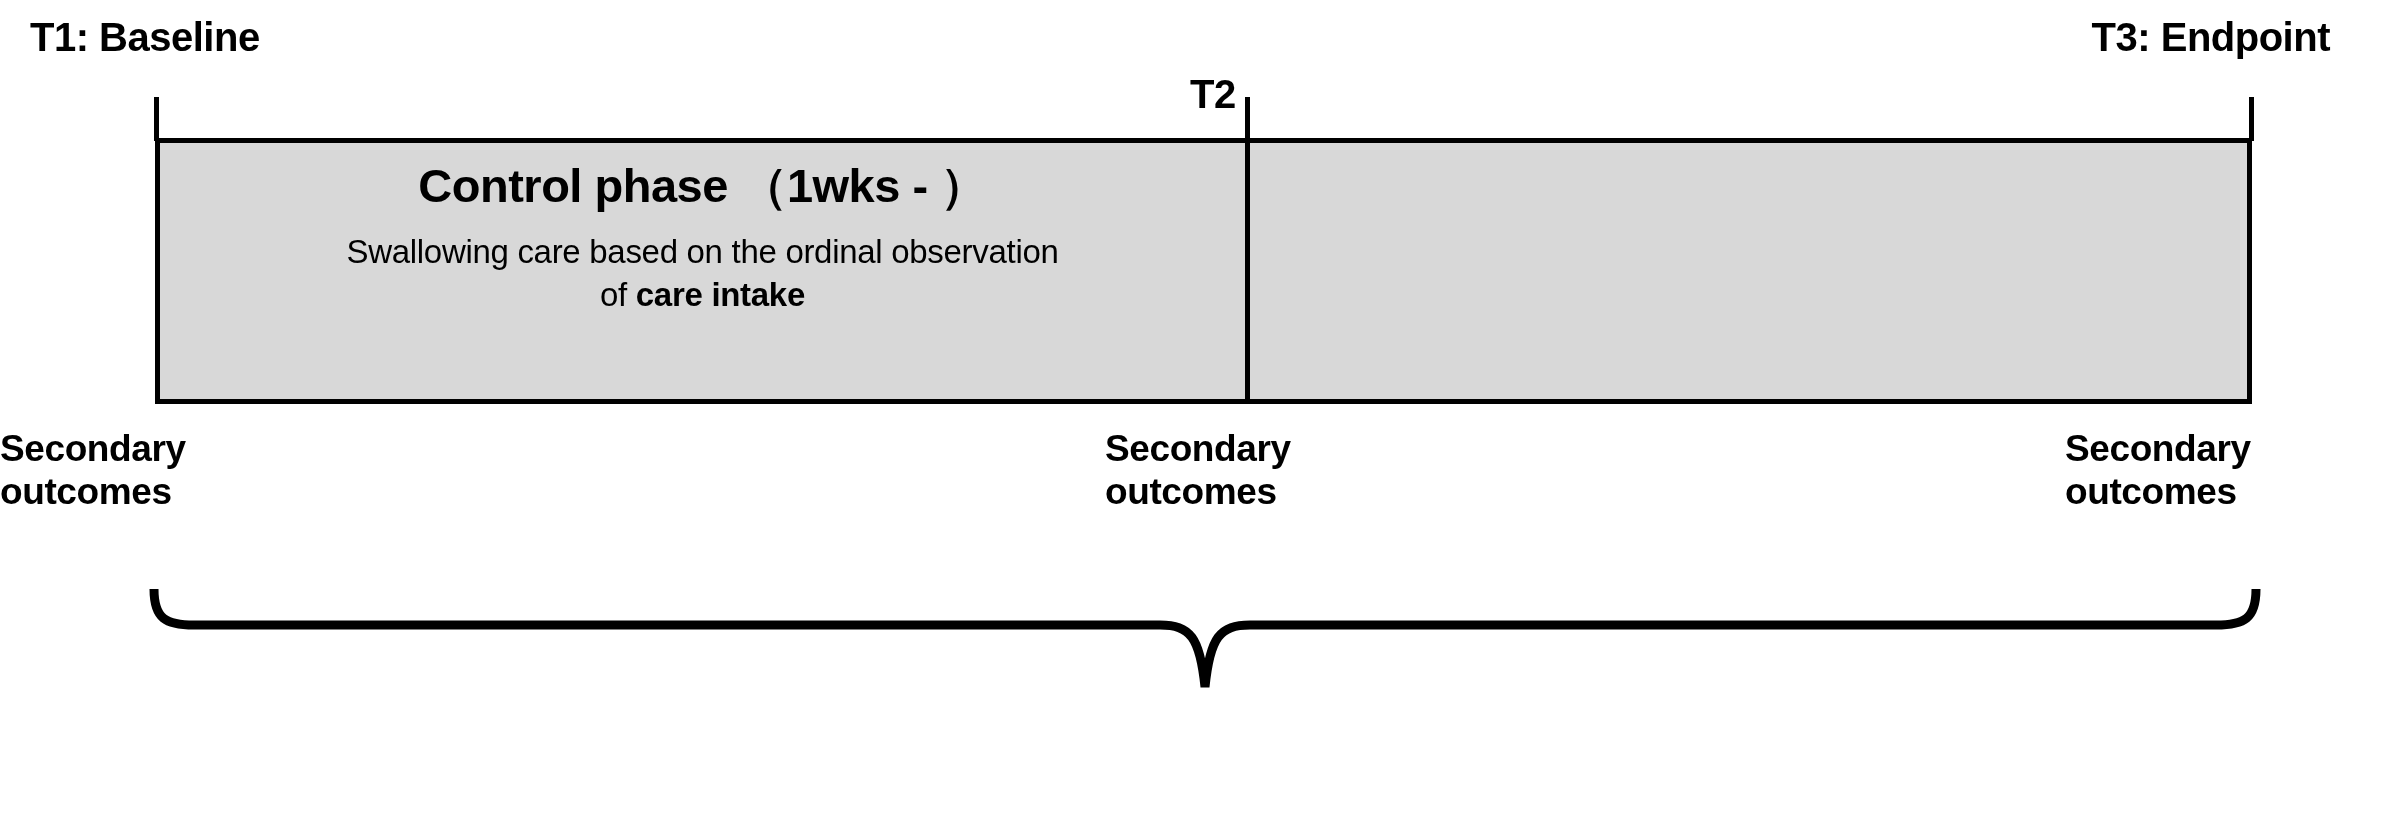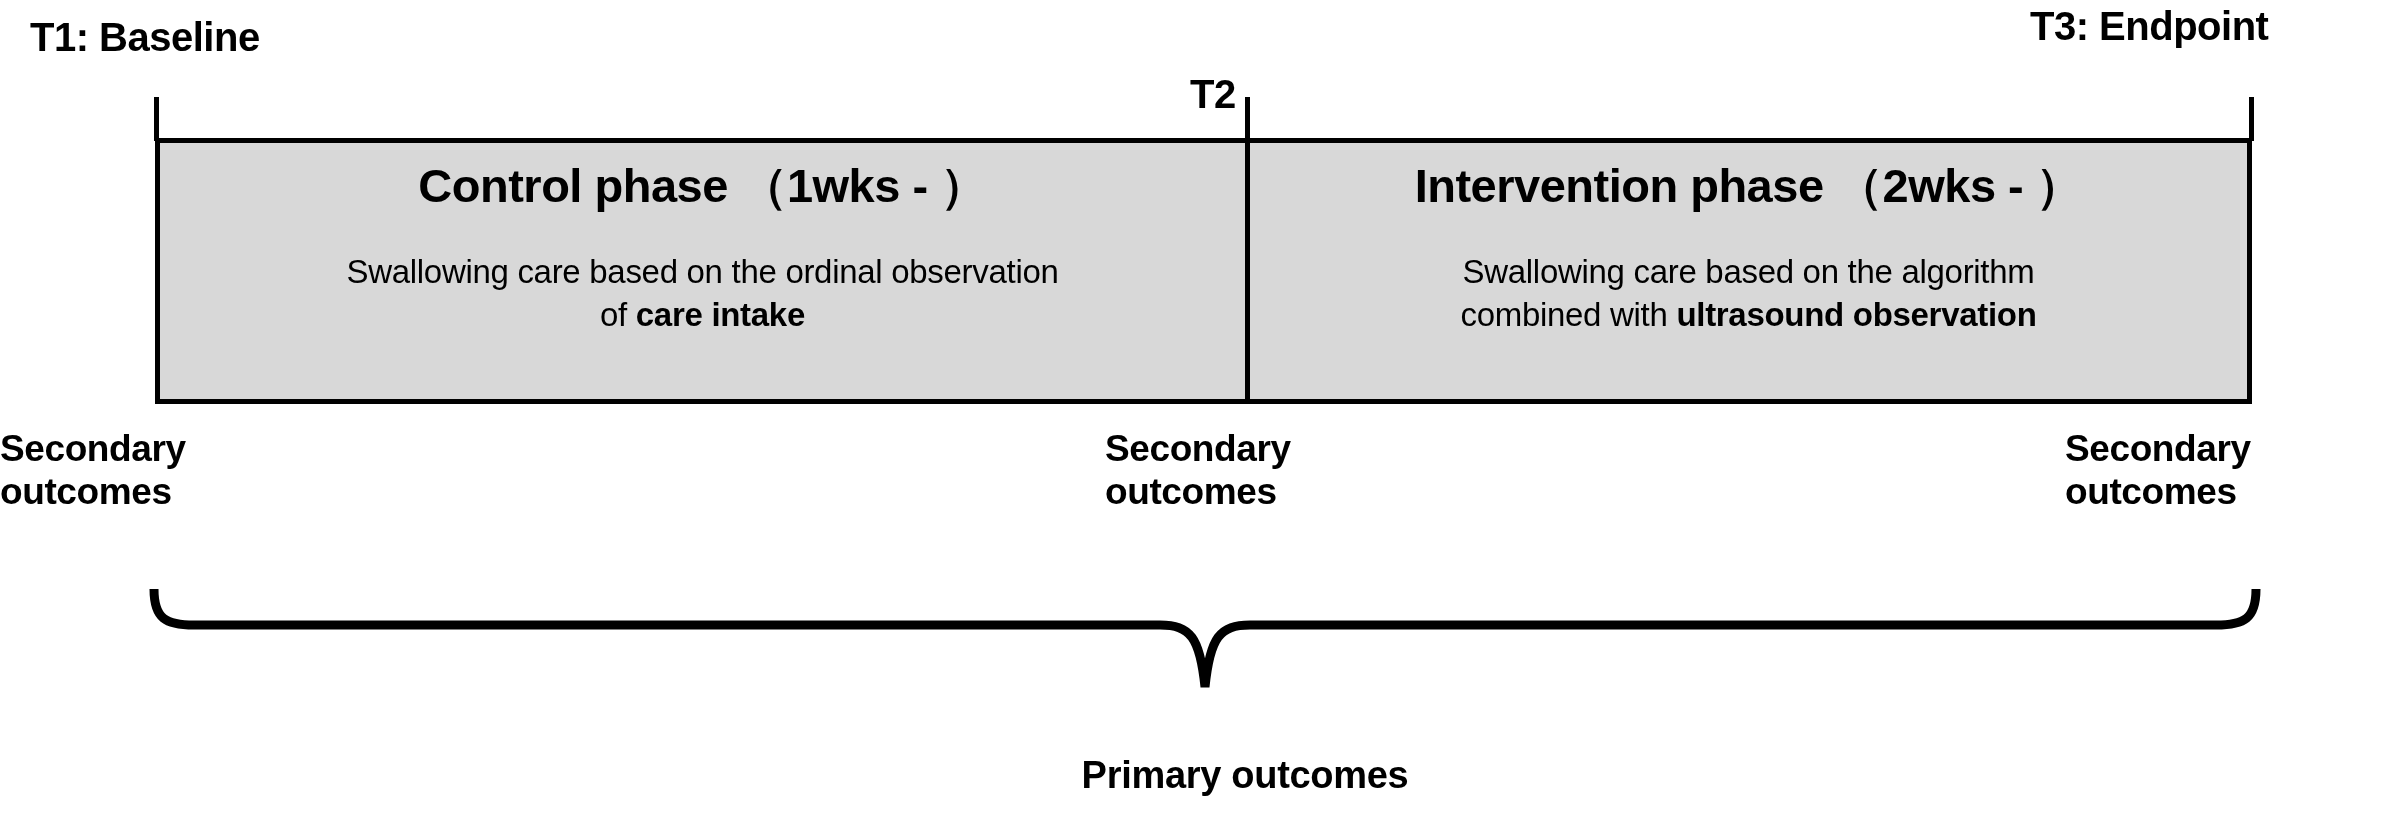--- a/index.html
+++ b/index.html
@@ -23,21 +23,21 @@
   .tp-label {
     position: absolute;
     font-weight: bold;
     font-size: 40px;
     line-height: 1;
     white-space: nowrap;
     letter-spacing: -0.5px;
   }
   #tp-t1 { left: 14px;  top: 17px; margin-left: 16px; }
   #tp-t2 { left: 1190px; top: 29px; margin-top: 45px; }
-  #tp-t3 { left: 2030px; top: 6px; text-align: left; width: 300px; }
+  #tp-t3 { left: 2030px; top: 17px; text-align: right; width: 300px; }
 
   
   .tick {
     position: absolute;
     width: 5px;
     background: #000000;
     top: 97px;
     height: 44px;
   }
   #tick-t1 { left: 154px; }
@@ -56,21 +56,20 @@
     background: #d8d8d8;
     display: flex;
   }
   .phase {
     box-sizing: border-box;
     display: flex;
     flex-direction: column;
     align-items: center;
     justify-content: flex-start;
     padding-top: 18px;
-    gap: 20px;
   }
   #phase-control {
     width: 1090px;
     border-right: 5px solid #000000;
   }
   #phase-intervention {
     flex: 1 1 auto;
   }
   .phase-title {
     font-weight: bold;
@@ -142,27 +141,20 @@
   <div id="phase-bar">
 
     <div class="phase" id="phase-control">
       <div class="phase-title">Control phase （1wks - ）</div>
       <div class="phase-desc">
         <span>Swallowing care based on the ordinal observation</span><br>
         <span>of </span><b>care intake</b>
       </div>
     </div>
 
-    <div class="phase" id="phase-intervention">
-      <div class="phase-title">Intervention phase （2wks - ）</div>
-      <div class="phase-desc">
-        <span>Swallowing care based on the algorithm</span><br>
-        <span>combined with </span><b>ultrasound observation</b>
-      </div>
-    </div>
 
   </div>
 
   <div class="secondary" id="secondary-t1">Secondary
 outcomes</div>
   <div class="secondary" id="secondary-t2">Secondary
 outcomes</div>
   <div class="secondary" id="secondary-t3">Secondary
 outcomes</div>
 
@@ -171,15 +163,14 @@
       <path d="M 14 14
                C 14 44, 26 50, 54 50
                L 1020 50
                C 1050 50, 1060 62, 1065 112
                C 1070 62, 1080 50, 1110 50
                L 2076 50
                C 2104 50, 2116 44, 2116 14" fill="none" stroke="#000000" stroke-width="9" stroke-linecap="butt" stroke-linejoin="miter"></path>
     </svg>
   </div>
 
-  <div id="primary-outcome">Primary outcomes</div>
 
 </div>
 
 </body></html>

